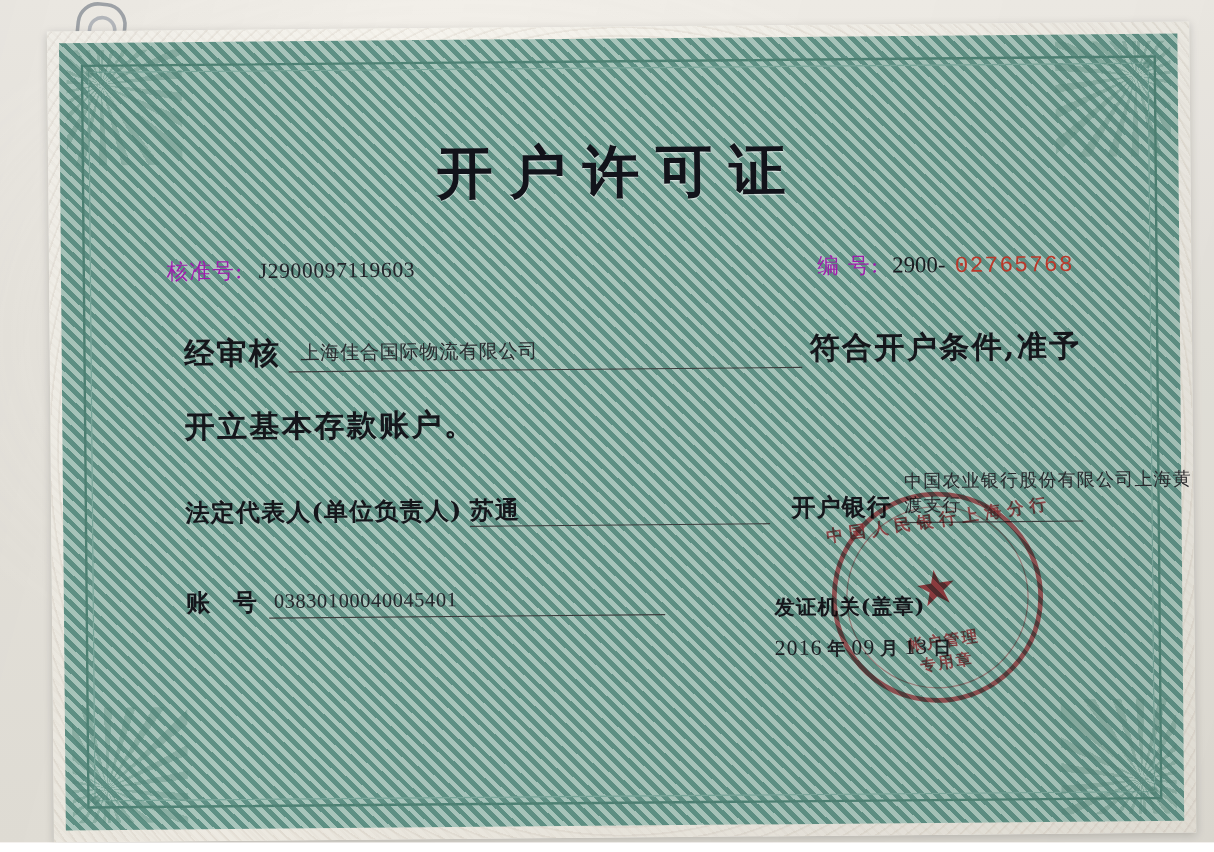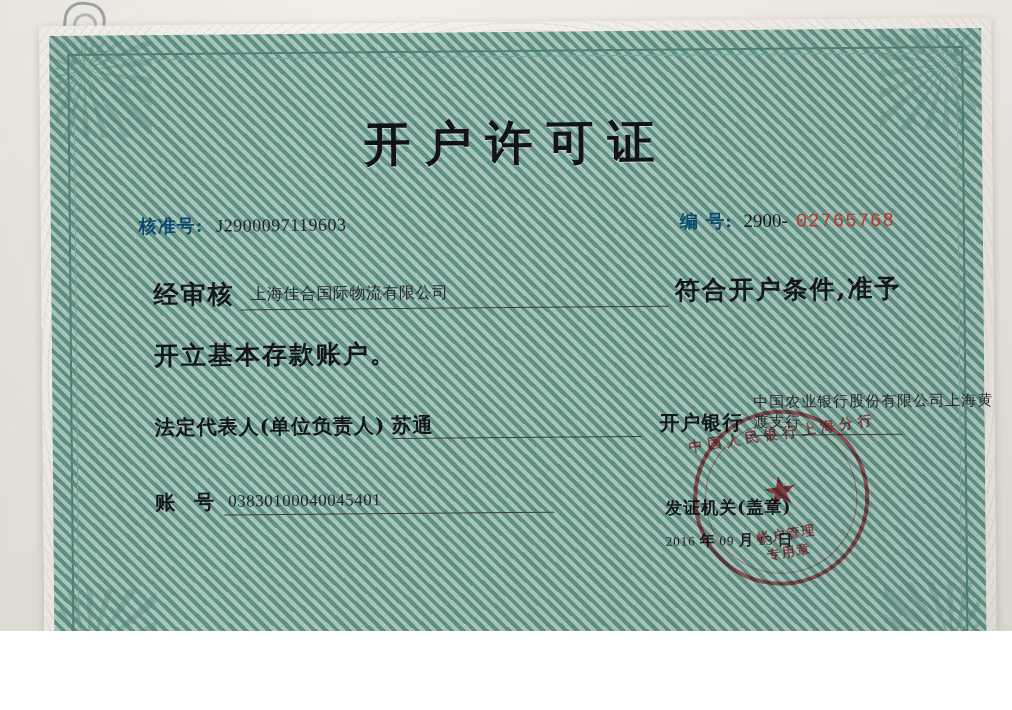--- a/index.html
+++ b/index.html
@@ -11,21 +11,21 @@
     width: 1012px;
     height: 710px;
     overflow: hidden;
     font-family: "Liberation Sans", sans-serif;
   }
 
   
   .photo {
     position: relative;
     width: 1012px;
-    height: 631px;
+    height: 702px;
     background: #efece6;
     overflow: hidden;
   }
   .photo::after {
     
     content: "";
     position: absolute;
     inset: 0;
     pointer-events: none;
     background:
@@ -126,24 +126,24 @@
     display: flex;
     align-items: flex-end;
     justify-content: space-between;
     margin-top: 36px;
     padding: 0 46px 0 46px;
     font-size: 17px;
   }
   .approval-label,
   .serial-label {
     font-family: "DejaVu Serif", serif;
-    font-weight: 700;
+    font-weight: 400;
     font-size: 18px;
     letter-spacing: 1px;
-    color: #0c4a6e;
+    color: #a21caf;
   }
   .approval-value {
     font-family: "Liberation Serif", serif;
     font-size: 18px;
     color: #23242a;
     margin-left: 8px;
     letter-spacing: .5px;
   }
   .serial-prefix {
     font-family: "Liberation Serif", serif;
@@ -277,21 +277,21 @@
     margin-top: 12px;
     font-family: "Liberation Serif", serif;
     font-weight: 400;
     font-size: 17px;
     color: #1d1e23;
     letter-spacing: 1px;
     display: flex;
     align-items: baseline;
     gap: 4px;
   }
-  .issue-date .num { font-size: 13px; }
+  .issue-date .num { font-size: 18px; }
   .issue-date .cn { font-family: "DejaVu Serif", serif; font-weight:700; font-size: 15px; }
 
   
   .seal {
     position: absolute;
     right: 74px;
     bottom: 66px;
     width: 168px;
     height: 168px;
     border-radius: 50%;

